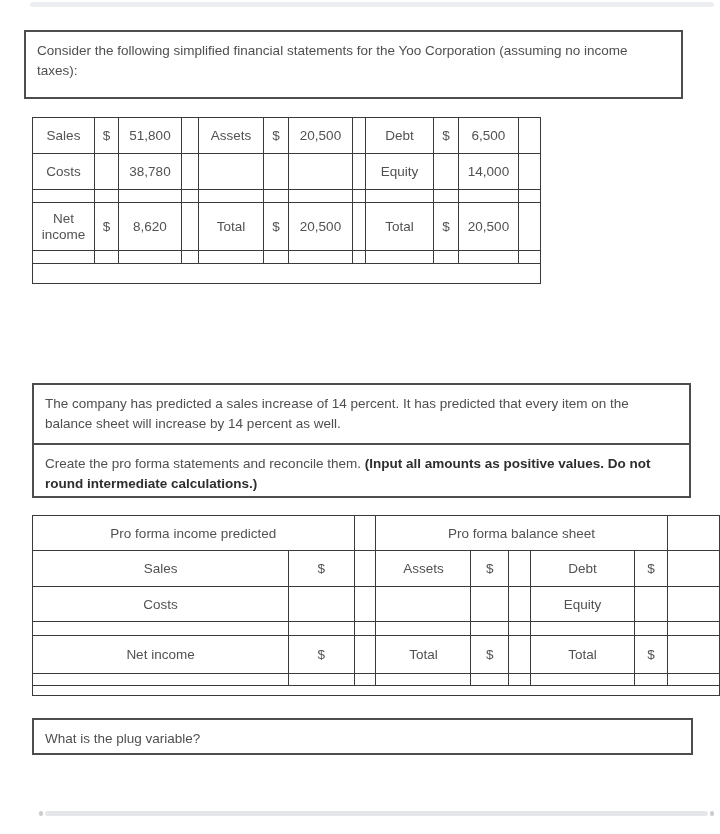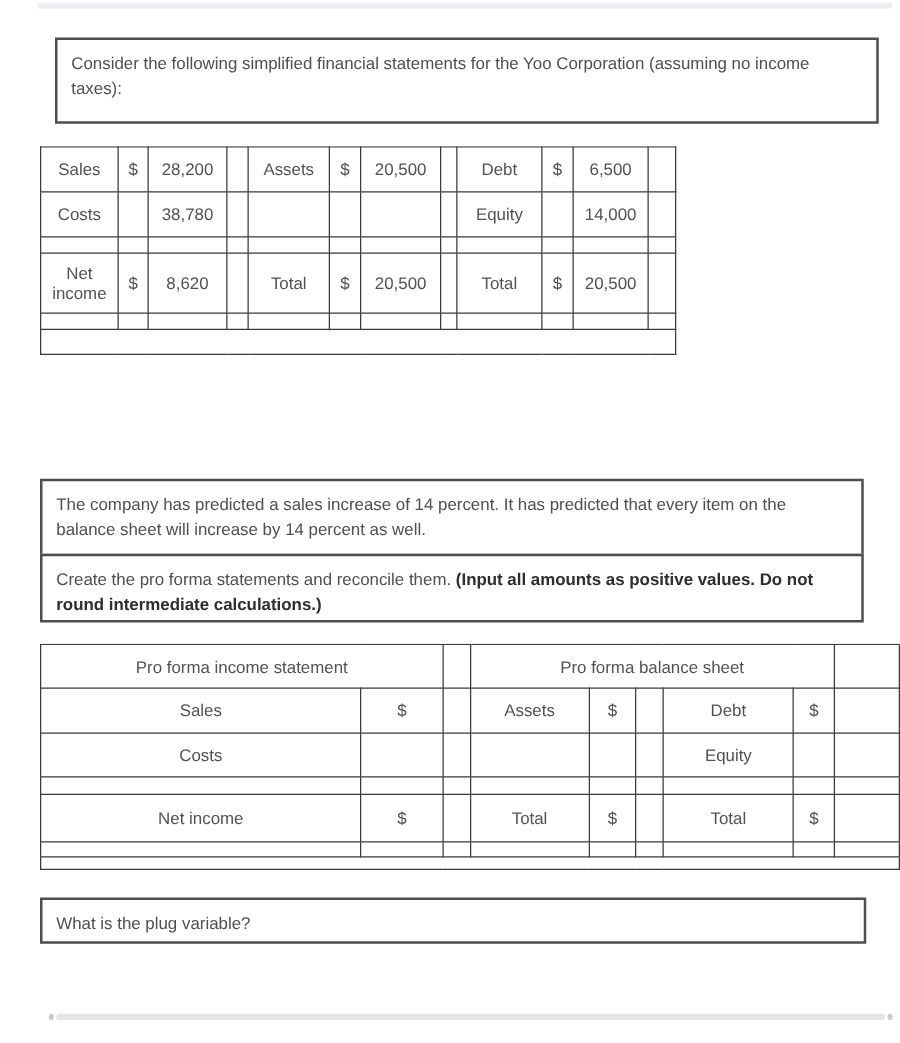--- a/index.html
+++ b/index.html
@@ -14,21 +14,21 @@
   .hbar-nub{position:absolute;top:811px;width:4px;height:5px;background:#c9cbce;border-radius:2px;}
   .hbar-nub.left{left:39px;}
   .hbar-nub.right{left:710px;}
 
   
   .tbox{
     position:absolute;box-sizing:border-box;border:2px solid #4d4d4d;
     color:#4f4f4f;font-size:13.5px;line-height:20px;padding:9px 11px 8px 11px;
     background:#fff;
   }
-  #box-intro   {left:44px;top:30px; width:659px;height:69px;}
+  #box-intro   {left:24px;top:30px; width:659px;height:69px;}
   #box-predict {left:32px;top:338px;width:659px;height:62px;margin-top:45px;}
   #box-task    {left:32px;top:443px;width:659px;height:55px;}
   #box-question{left:32px;top:718px;width:661px;height:37px;}
   #box-answer  {left:32px;top:772px;width:664px;height:35px;padding-top:8px;}
   .bold-run{font-weight:bold;color:#2e2e2e;}
   .blank-input{display:inline-block;width:8px;}
 
   
   .twrap{position:absolute;overflow:hidden;background:#fff;}
   #t1-wrap{left:32px;top:117px;width:512px;height:202px;}
@@ -71,21 +71,21 @@
           <col style="width:13px">
           <col style="width:68px">
         <col style="width:25px">
           <col style="width:60px">
           <col style="width:22px">
       </colgroup>
       <tbody>
       <tr style="height:36px">
         <td>Sales</td>
         <td class="cur">$</td>
-        <td class="val">28,200</td>
+        <td class="val">51,800</td>
         <td></td>
         <td>Assets</td>
         <td class="cur">$</td>
         <td class="val">20,500</td>
         <td></td>
         <td>Debt</td>
         <td class="cur">$</td>
         <td class="val">6,500</td>
         <td></td>
       </tr>
@@ -168,21 +168,21 @@
           <col style="width:25px">
         <col style="width:101px">
           <col style="width:41px">
           <col style="width:24px">
         <col style="width:112px">
           <col style="width:35px">
           <col style="width:60px">
       </colgroup>
       <tbody>
           <tr style="height:35px">
-        <td colspan="2" class="header-cell">Pro forma income statement</td>
+        <td colspan="2" class="header-cell">Pro forma income predicted</td>
         <td></td>
         <td colspan="5" class="header-cell">Pro forma balance sheet</td>
         <td></td>
       </tr>
       <tr style="height:36px">
         <td class="lab-left">Sales</td>
         <td class="cur-right">$</td>
         <td></td>
         <td class="lab-left">Assets</td>
         <td class="cur">$</td>

